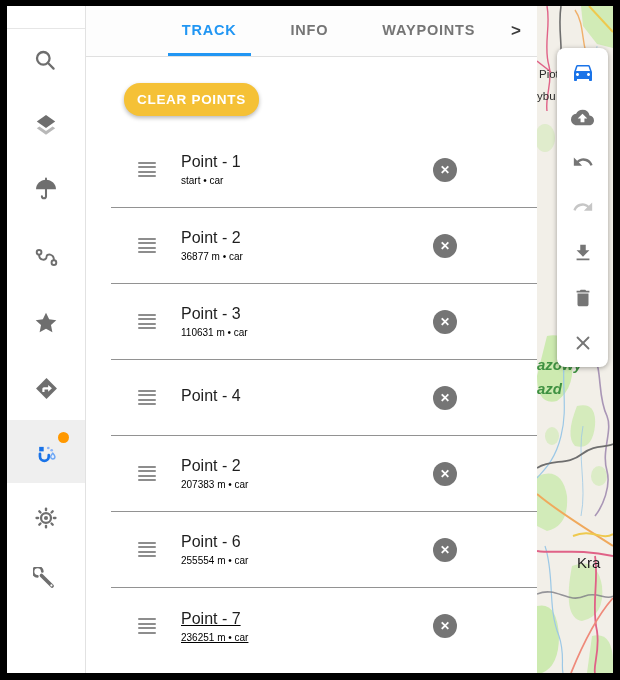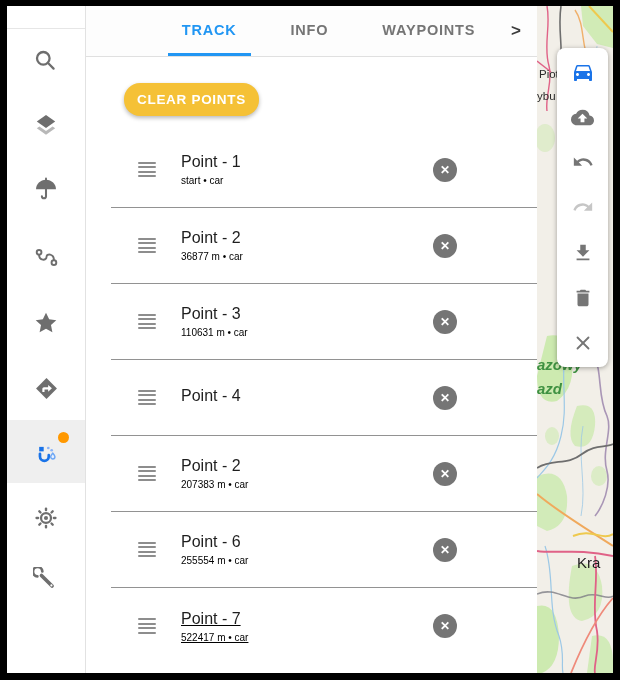--- a/index.html
+++ b/index.html
@@ -244,21 +244,21 @@
 
         <div class="row">
           <span class="handle">
               <i></i>
               <i></i>
               <i></i>
               <i></i>
             </span>
           <span class="row-text">
             <div class="row-title">Point - 7</div>
-            <div class="row-sub">522417 m • car</div>
+            <div class="row-sub">236251 m • car</div>
           </span>
           <span class="delete-btn">✕</span>
         </div>
 
       </div>
     </div>
   </div>
 
   <div class="map">
     <svg class="map-canvas" width="76" height="667" viewBox="0 0 76 667">

